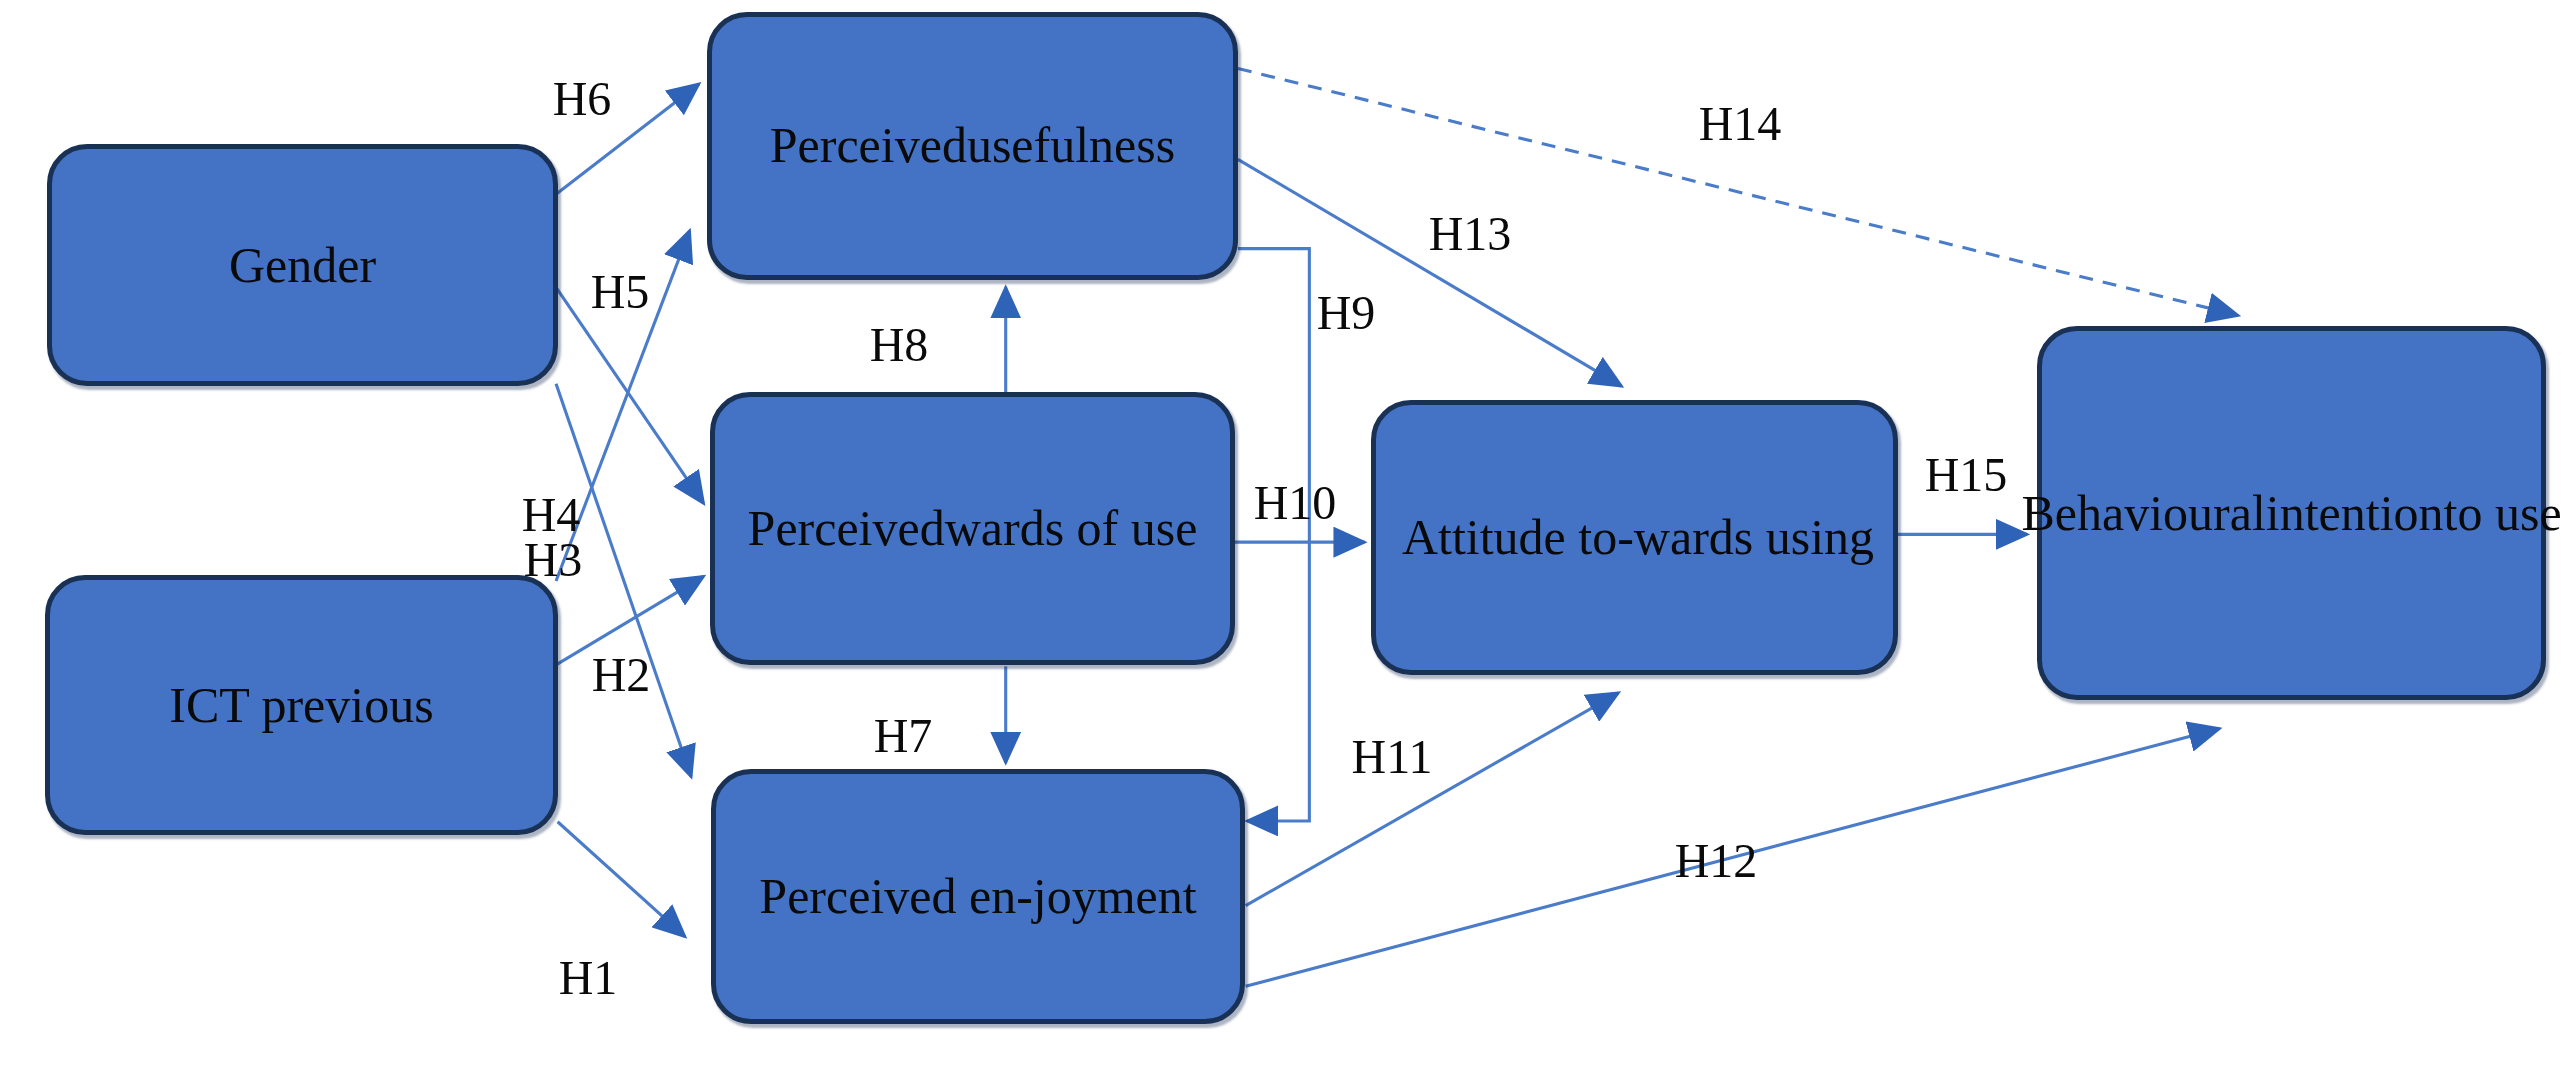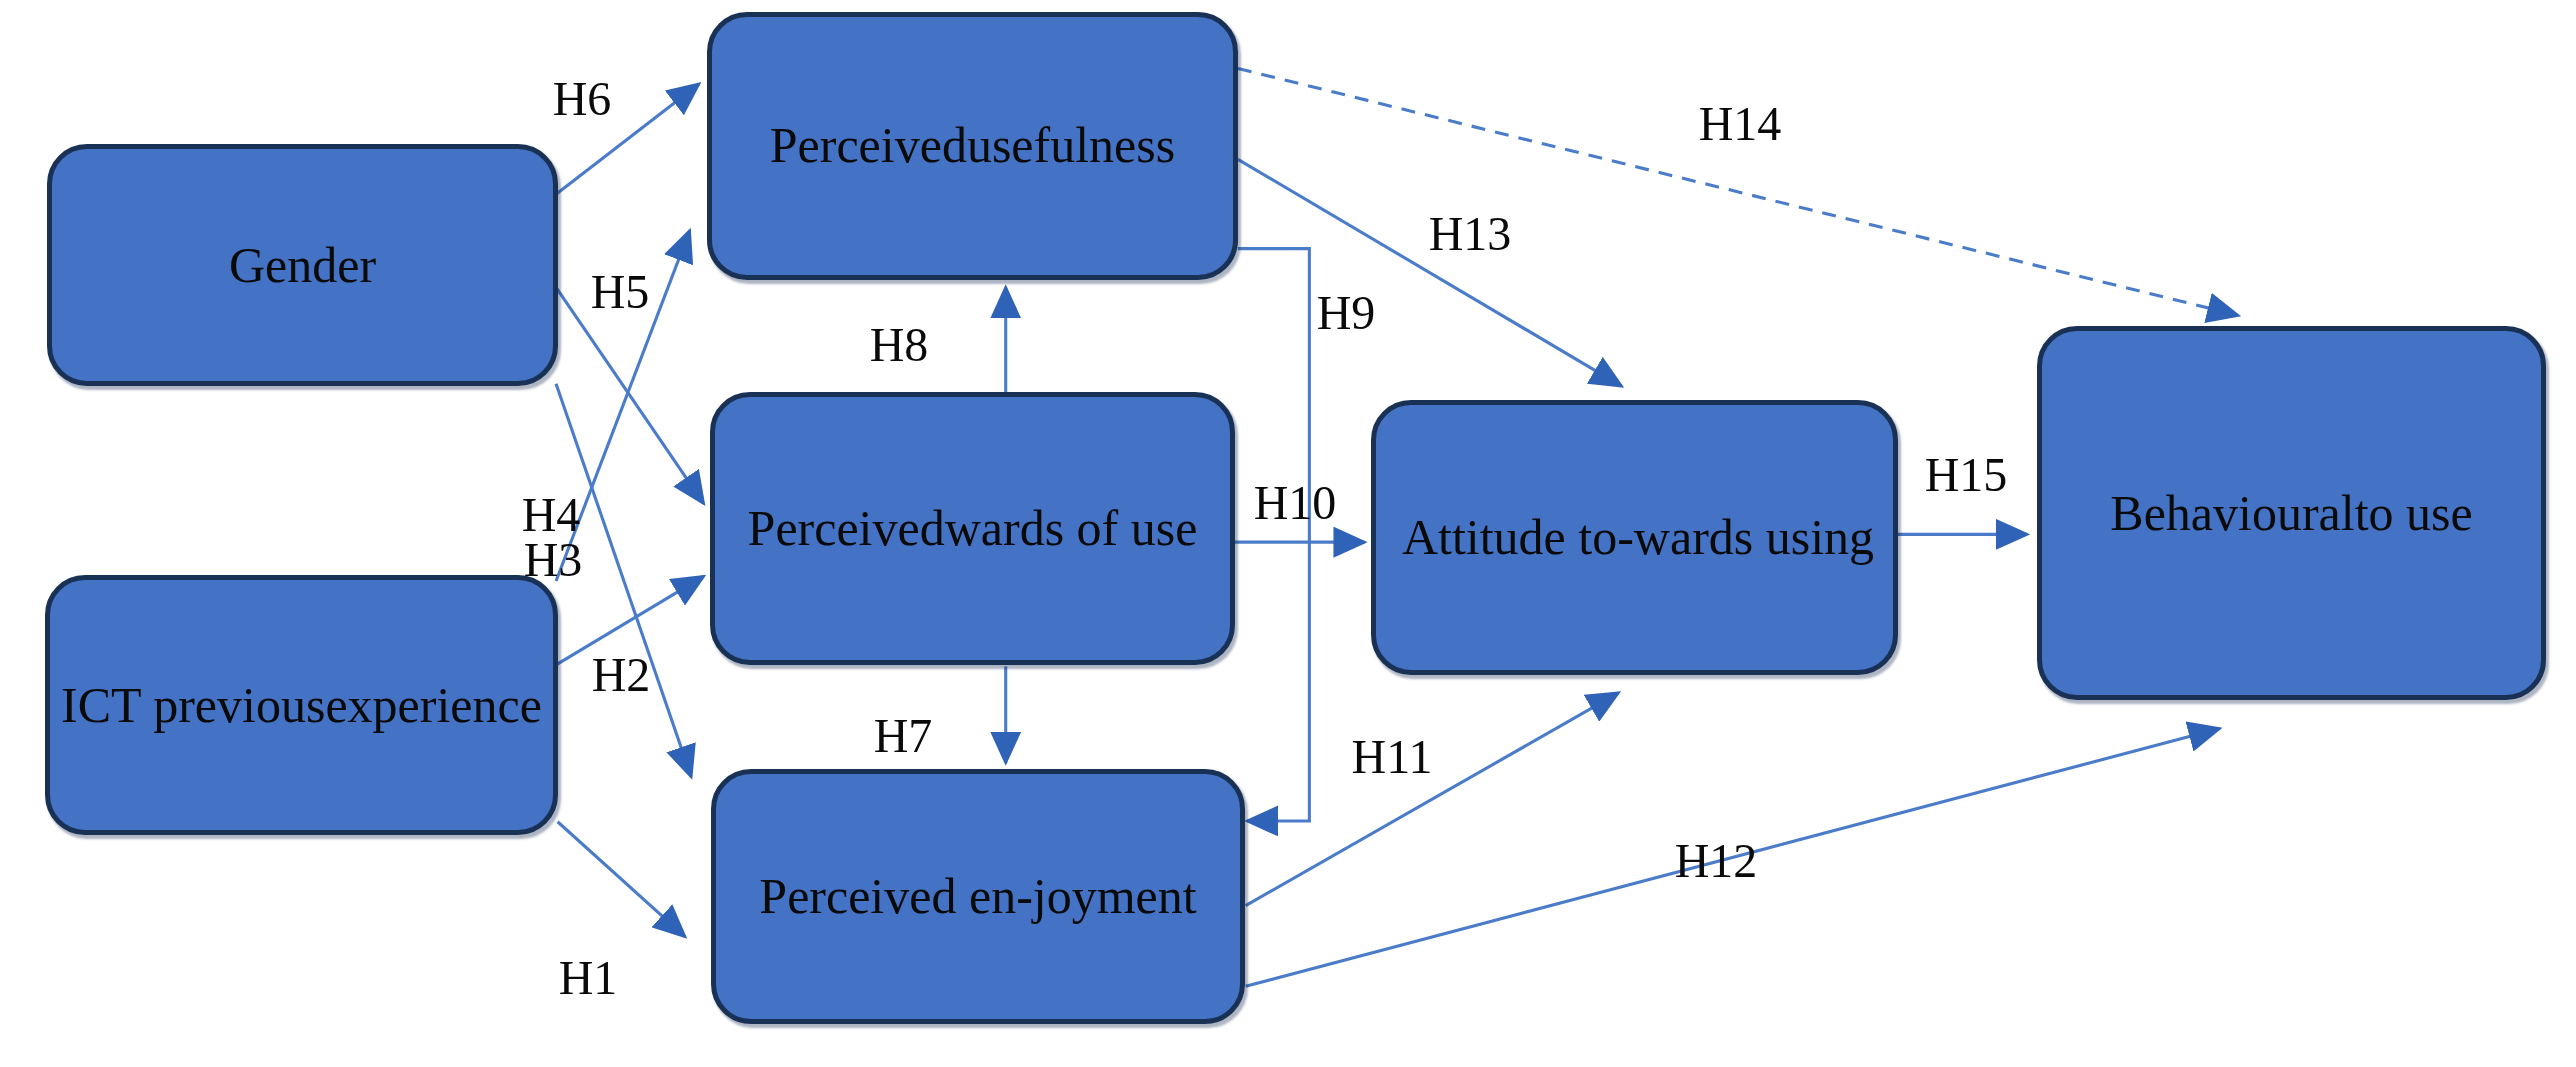--- a/index.html
+++ b/index.html
@@ -85,40 +85,40 @@
         <polyline points="1594,88 2882,406" class="connector dashed" marker-end="url(#arrowhead)"></polyline>
         <polyline points="2443,688 2610,688" class="connector" marker-end="url(#arrowhead)"></polyline>
       </g>
   </svg>
   <div id="box-layer">
       <div class="model-box" style="left: 47px; top: 144px; width: 511px; height: 242px;">
         <span class="box-line">Gender</span>
       </div>
       <div class="model-box" style="left: 45px; top: 575px; width: 513px; height: 260px;">
         <span class="box-line">ICT previous</span>
-        <span class="box-line">experience</span>
       </div>
       <div class="model-box" style="left: 707px; top: 11.6px; width: 531px; height: 268px;">
         <span class="box-line">Perceived</span>
         <span class="box-line">usefulness</span>
       </div>
       <div class="model-box" style="left: 710px; top: 392px; width: 525px; height: 273px;">
         <span class="box-line">Perceived</span>
         <span class="box-line">wards of use</span>
       </div>
       <div class="model-box" style="left: 711px; top: 769px; width: 534px; height: 255px;">
         <span class="box-line">Perceived en-</span>
         <span class="box-line">joyment</span>
       </div>
       <div class="model-box" style="left: 1371px; top: 400px; width: 527px; height: 275px; padding-left: 7px;">
         <span class="box-line">Attitude to-</span>
         <span class="box-line">wards using</span>
       </div>
       <div class="model-box" style="left: 2037px; top: 326px; width: 509px; height: 374px;">
         <span class="box-line">Behavioural</span>
+        <span class="box-line">intention</span>
         <span class="box-line">to use</span>
       </div>
     </div>
   <div id="label-layer">
       <div class="arrow-label" style="left: 588px; top: 977px;">H1</div>
       <div class="arrow-label" style="left: 621px; top: 674px;">H2</div>
       <div class="arrow-label" style="left: 553px; top: 559px;">H3</div>
       <div class="arrow-label" style="left: 551px; top: 514px; text-align: center;">H4</div>
       <div class="arrow-label" style="left: 620px; top: 291px;">H5</div>
       <div class="arrow-label" style="left: 582px; top: 98px;">H6</div>

